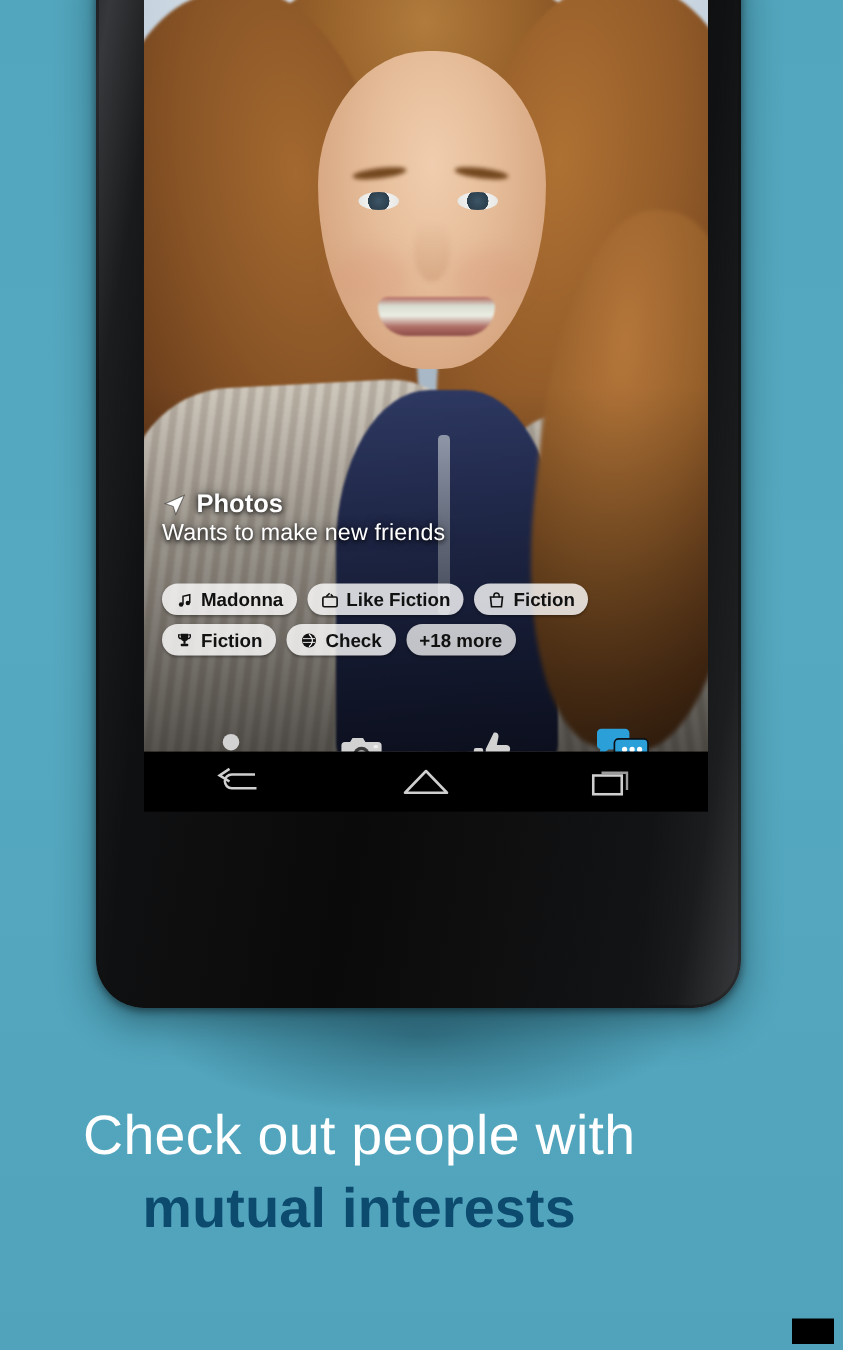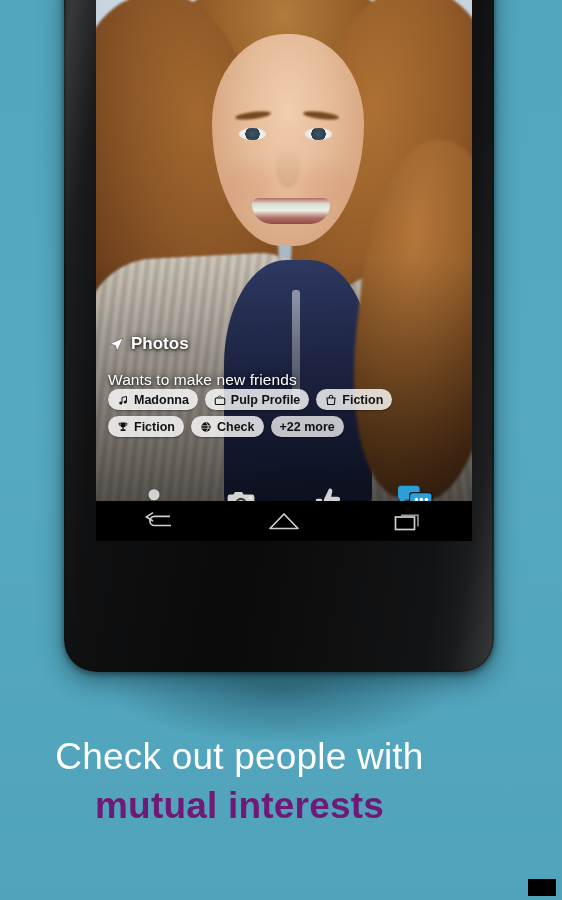--- a/index.html
+++ b/index.html
@@ -149,26 +149,26 @@
 
   
   #info { position:absolute; left:12px; bottom:104px; width:352px; }
   .loc-row { display:flex; align-items:center; gap:6px; }
   .loc-ico { width:17px; height:17px; flex:none; }
   .loc-name {
     color:#fff; font-size:17px; font-weight:bold;
     text-shadow:0 1px 3px rgba(0,0,0,.85), 0 0 7px rgba(0,0,0,.6);
   }
   .tagline {
-    color:#fff; font-size:15.5px; margin-top:17px; letter-spacing:.1px;
+    color:#fff; font-size:15.5px; margin-top:1px; letter-spacing:.1px;
     text-shadow:0 1px 3px rgba(0,0,0,.85), 0 0 7px rgba(0,0,0,.6);
   }
 
   
-  #tags { margin-top:0; display:flex; flex-wrap:wrap; gap:6px 7px; width:320px; }
+  #tags { margin-top:24px; display:flex; flex-wrap:wrap; gap:6px 7px; width:320px; }
   .pill {
     display:flex; align-items:center; gap:5px;
     height:21px; padding:0 9px;
     border-radius:11px;
     background:rgba(255,255,255,.80);
     box-shadow:0 1px 2px rgba(0,0,0,.35);
     color:#111; font-size:12.5px; font-weight:bold; white-space:nowrap;
   }
   .pill .p-ico { width:12px; height:12px; flex:none; display:block; }
   .pill.more { font-weight:bold; background:rgba(255,255,255,.74); }
@@ -194,21 +194,21 @@
   #navbar .nav-btn { width:58px; height:34px; display:flex; align-items:center; justify-content:center; }
 
   
   #caption {
     position:absolute; left:0; top:734px; width:479px; text-align:center;
   }
   #caption .line1 {
     color:#fff; font-size:37px; font-weight:300; letter-spacing:.2px; line-height:46px;
   }
   #caption .line2 {
-    color:#701a75; font-size:37px; font-weight:bold; letter-spacing:.2px; line-height:52px;
+    color:#0c4a6e; font-size:37px; font-weight:bold; letter-spacing:.2px; line-height:52px;
   }
 
   
   #marker {
     position:absolute; left:528px; top:879px; width:28px; height:17px; background:#000;
   }
 </style>
 </head>
 <body>
 
@@ -262,21 +262,21 @@
           </svg>
           <span>Madonna</span>
         </div>
 
         <div class="pill">
           <svg class="p-ico" viewBox="0 0 24 24">
             <rect x="2.5" y="8" width="19" height="13" rx="2" fill="none" stroke="#111" stroke-width="2.2"></rect>
             <path d="M7 7.5 L11.5 3" stroke="#111" stroke-width="2" fill="none"></path>
             <path d="M16 7.5 L13 4.5" stroke="#111" stroke-width="2" fill="none"></path>
           </svg>
-          <span>Pulp Profile</span>
+          <span>Like Fiction</span>
         </div>
 
         <div class="pill">
           <svg class="p-ico" viewBox="0 0 24 24">
             <path d="M4 8h16l-1.4 13H5.4Z" fill="none" stroke="#111" stroke-width="2.2"></path>
             <path d="M8.5 8.5V6a3.5 3.5 0 0 1 7 0v2.5" fill="none" stroke="#111" stroke-width="2"></path>
           </svg>
           <span>Fiction</span>
         </div>
 
@@ -293,21 +293,21 @@
         <div class="pill">
           <svg class="p-ico" viewBox="0 0 24 24">
             <circle cx="12" cy="12" r="9.3" fill="#111"></circle>
             <path d="M12 3.6c6 5 6 11.8 0 16.8" fill="none" stroke="#fff" stroke-width="1.5"></path>
             <path d="M4 9.5h16M4 14.5h16" stroke="#fff" stroke-width="1.2"></path>
           </svg>
           <span>Check</span>
         </div>
 
         <div class="pill more">
-          <span>+22 more</span>
+          <span>+18 more</span>
         </div>
       </div>
     </div>
 
     <div id="actions">
 
       <div class="act">
         <span class="a-ico">
           <svg width="30" height="30" viewBox="0 0 24 24">
             <circle cx="12" cy="7" r="4.4" fill="#d2d2d2"></circle>

